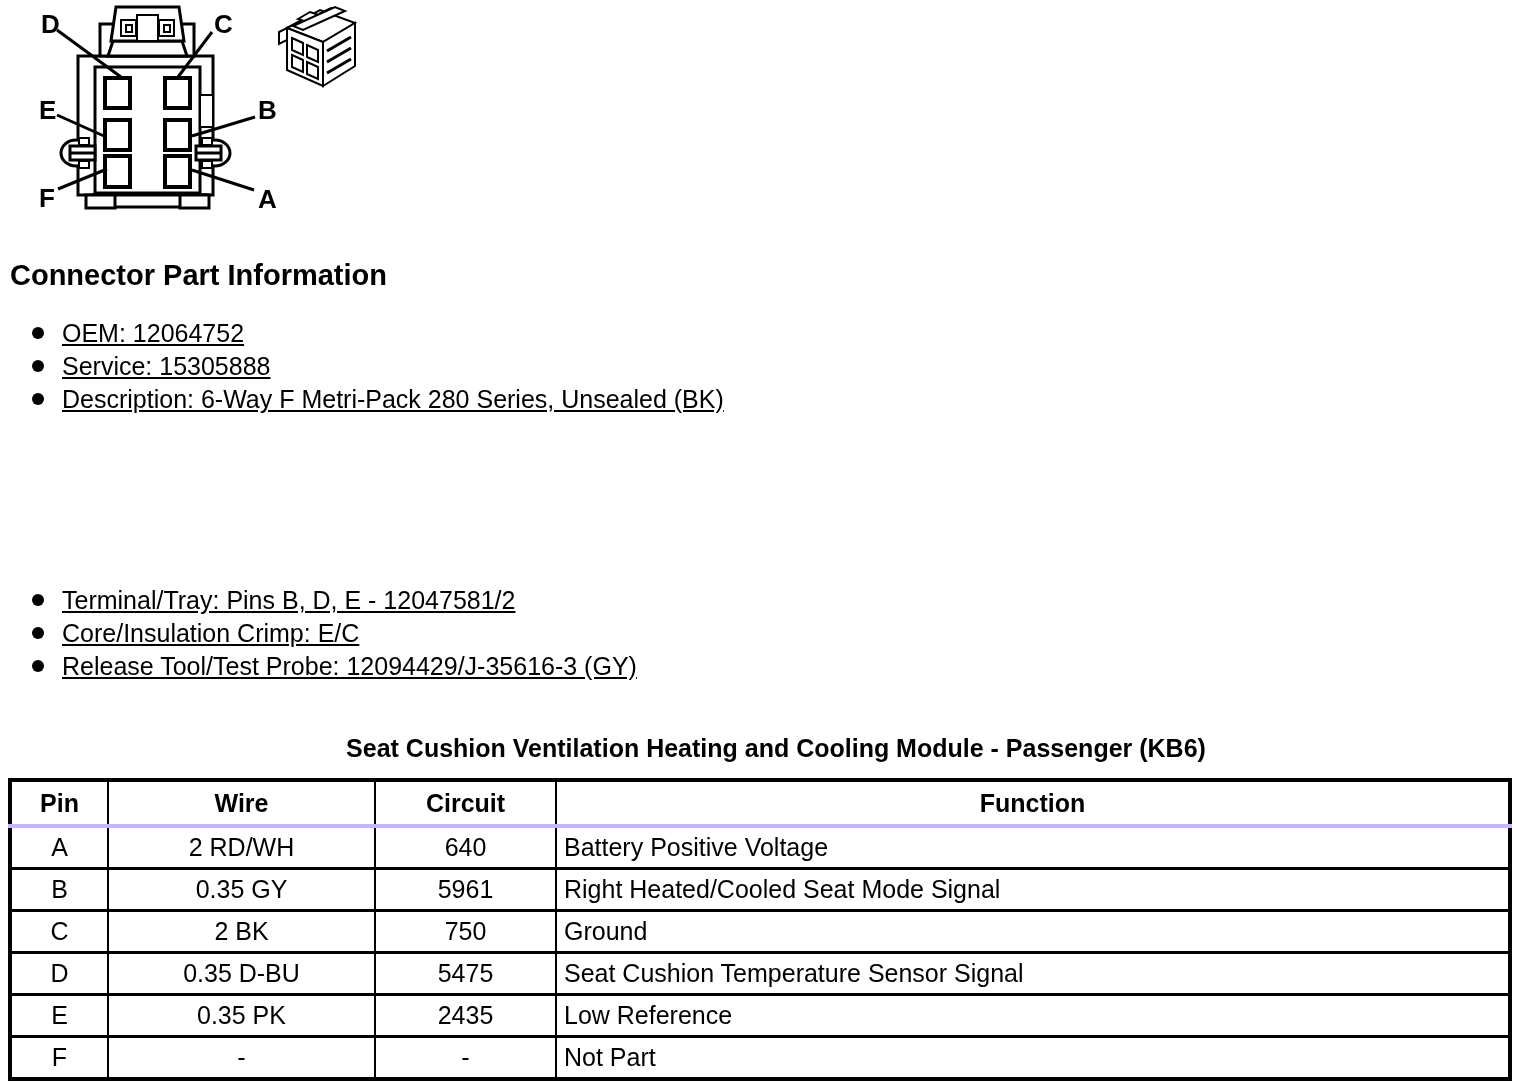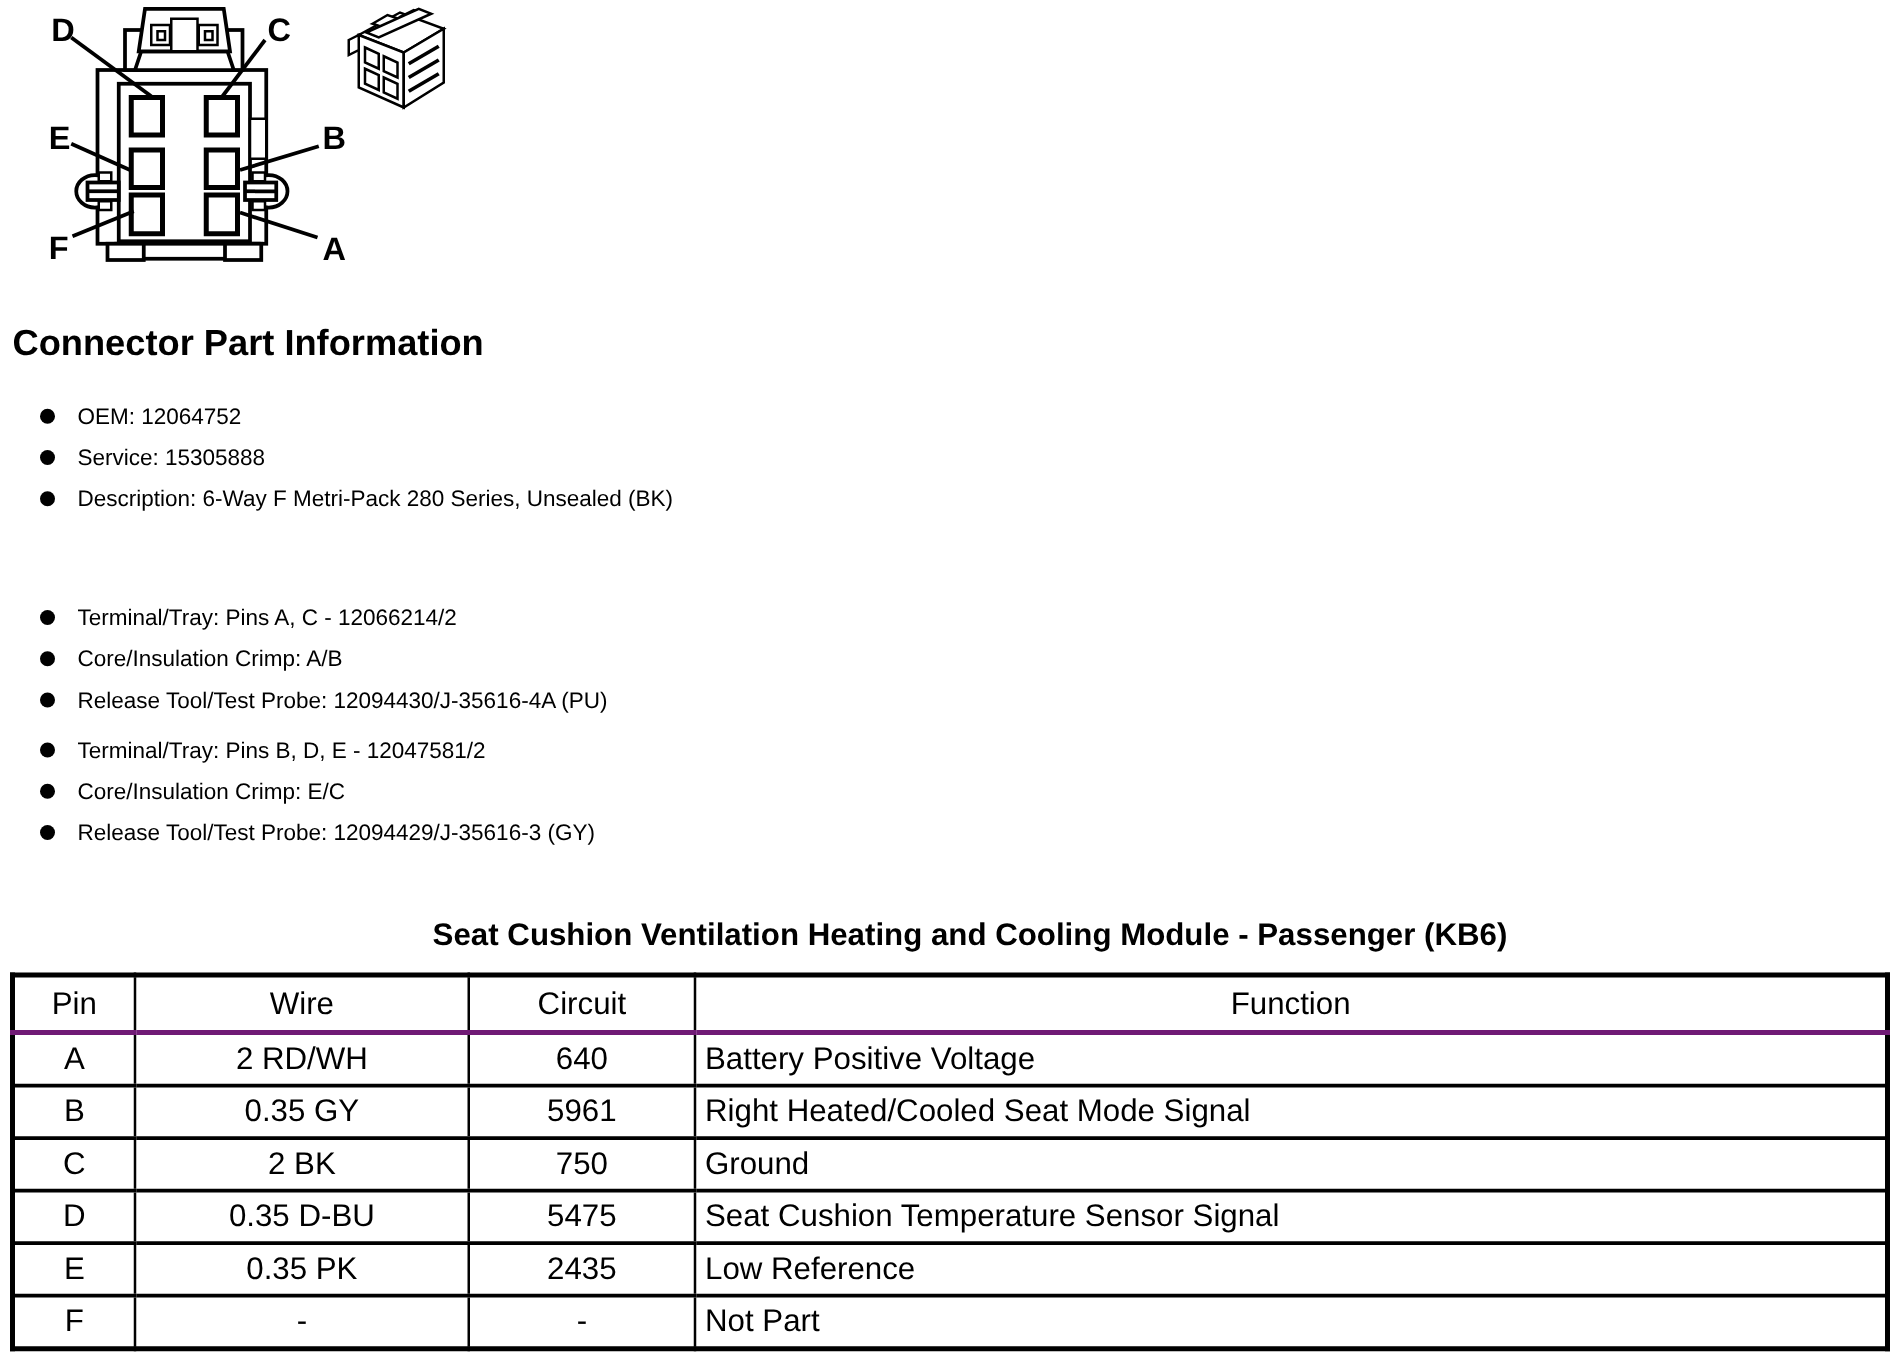--- a/index.html
+++ b/index.html
@@ -24,21 +24,21 @@
     font-size:29px;font-weight:bold;line-height:29px;white-space:nowrap;
   }
   #conn-heading{top:261px;}
   #term-heading{top:423px;}
 
   ul.bullets{
     list-style:none;margin:0;padding:0;position:absolute;left:10px;
   }
   ul.bullets li{
     position:relative;padding-left:52px;line-height:33px;
-    font-size:18px;white-space:nowrap;
+    font-size:25px;white-space:nowrap;text-decoration:underline;
   }
   ul.bullets li::before{
     content:"";position:absolute;left:22px;top:10px;
     width:12px;height:12px;border-radius:50%;background:#000;
   }
   #conn-list{top:317px;}
   #term-list-1{top:478px;}
   #term-list-2{top:584px;}
 
   .table-title{
@@ -51,21 +51,21 @@
     border-collapse:collapse;table-layout:fixed;
     font-size:25px;
   }
   table.pinout{border:4px solid #000;}
   table.pinout th,table.pinout td{
     border-top:3px solid #000;border-bottom:3px solid #000;
     border-left:2px solid #000;border-right:2px solid #000;
     padding:0;text-align:center;vertical-align:middle;
     height:39px;overflow:hidden;white-space:nowrap;
   }
-  table.pinout thead th{font-weight:normal;height:42px;border-bottom:4px solid #701a75;}
+  table.pinout thead th{font-weight:bold;height:42px;border-bottom:4px solid #c4b5fd;}
   table.pinout td.fn{text-align:left;padding-left:7px;margin-top:36px;}
 </style>
 </head>
 <body>
 
 <div class="page">
 
   <div class="diagram-wrap">
     <svg width="390" height="245" viewBox="0 0 390 245">
 
@@ -155,25 +155,20 @@
     </svg>
   </div>
 
   <h2 class="sec-heading" id="conn-heading">Connector Part Information</h2>
   <ul class="bullets" id="conn-list">
     <li>OEM: 12064752</li>
     <li>Service: 15305888</li>
     <li>Description: 6-Way F Metri-Pack 280 Series, Unsealed (BK)</li>
   </ul>
 
-  <ul class="bullets" id="term-list-1">
-    <li>Terminal/Tray: Pins A, C - 12066214/2</li>
-    <li>Core/Insulation Crimp: A/B</li>
-    <li>Release Tool/Test Probe: 12094430/J-35616-4A (PU)</li>
-  </ul>
   <ul class="bullets" id="term-list-2">
     <li>Terminal/Tray: Pins B, D, E - 12047581/2</li>
     <li>Core/Insulation Crimp: E/C</li>
     <li>Release Tool/Test Probe: 12094429/J-35616-3 (GY)</li>
   </ul>
 
   <div class="table-title">Seat Cushion Ventilation Heating and Cooling Module - Passenger (KB6)</div>
 
   <table class="pinout">
     <colgroup>

